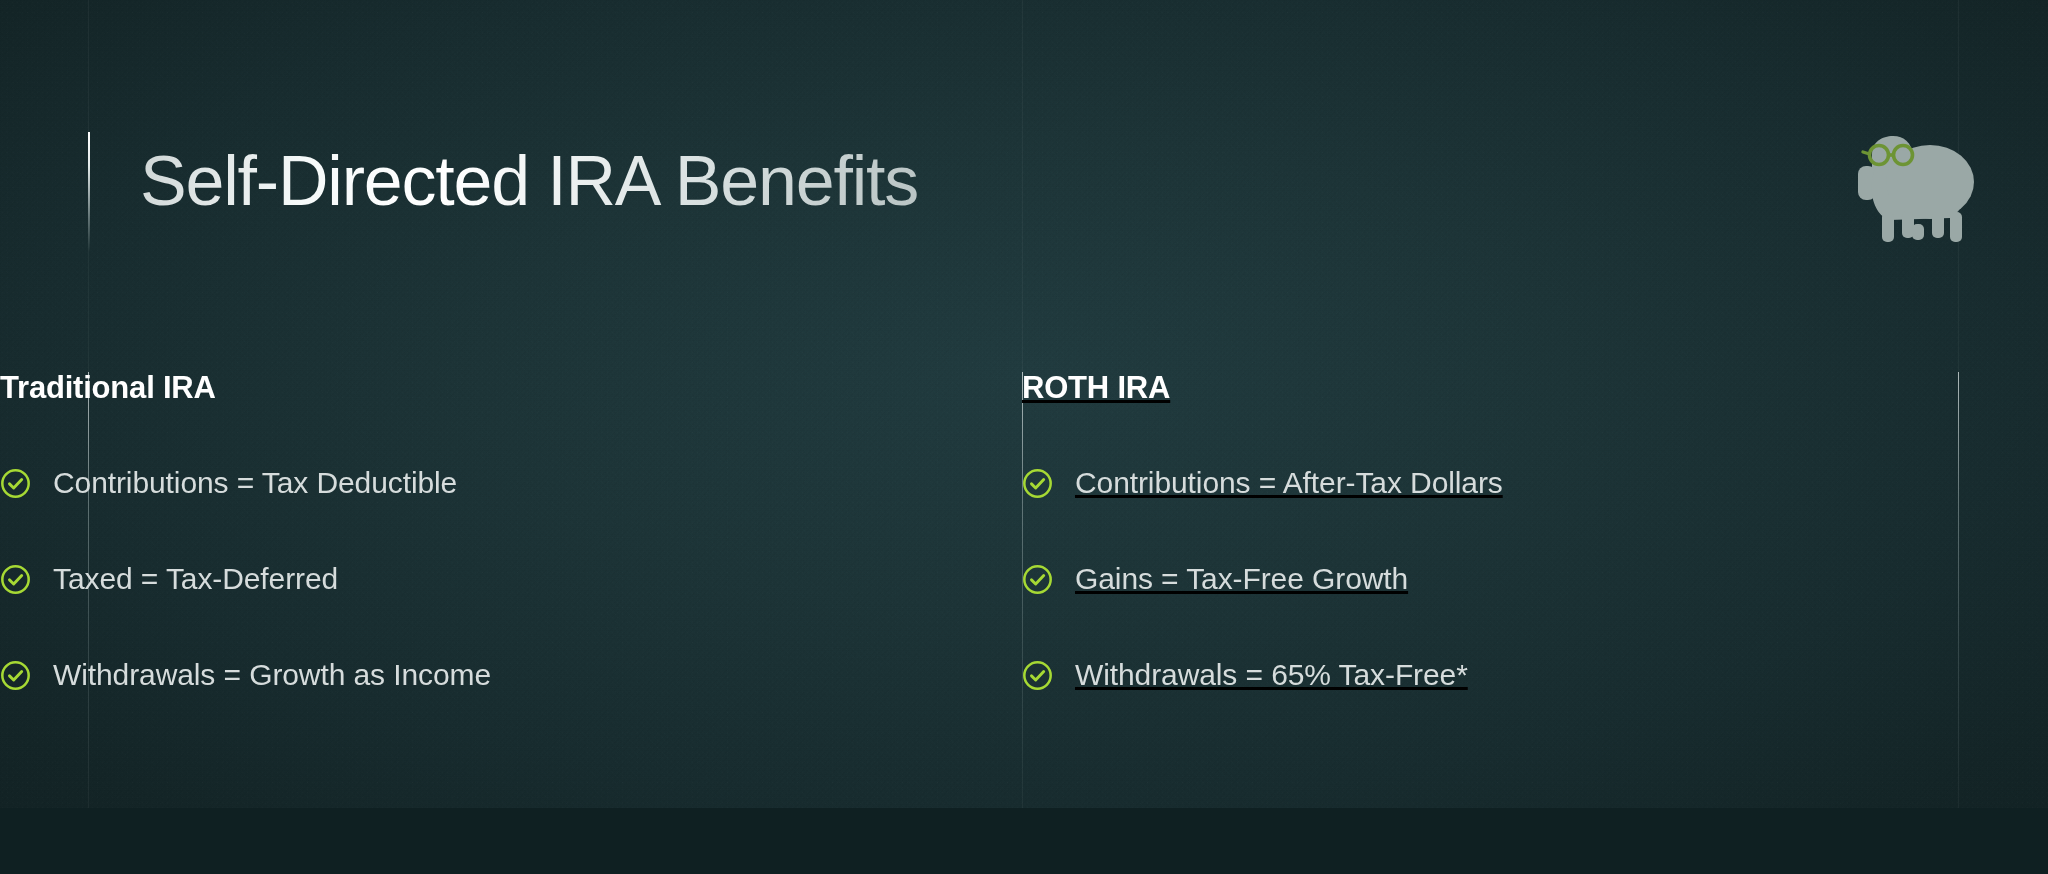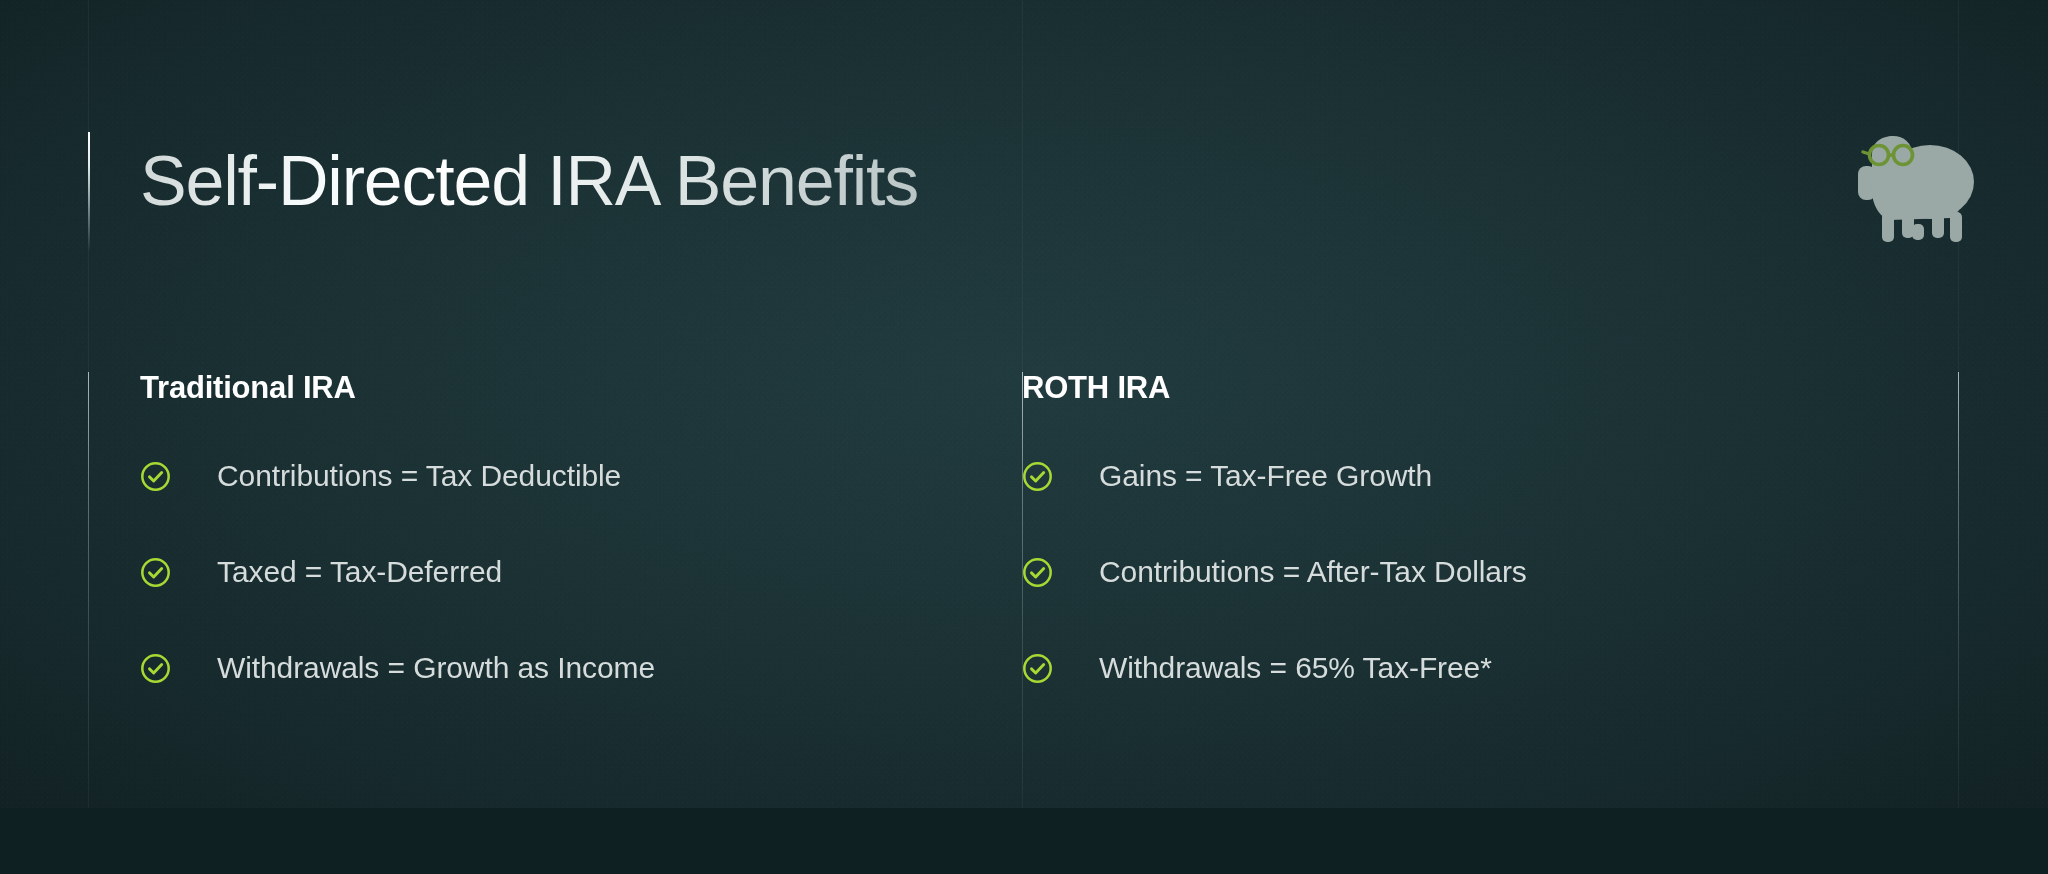--- a/index.html
+++ b/index.html
@@ -85,36 +85,35 @@
     -webkit-background-clip:text; background-clip:text;
     -webkit-text-fill-color:transparent; color:transparent;
   }
 
   
   .cols{
     position:absolute; left:0; top:372px; width:2048px;
     display:flex;
   }
   .col{ position:relative; }
-  .col.left { width:934px; padding-left:140px; }
-  .col.right{ width:936px; padding-left:88px; }
+  .col.left { width:934px; }
+  .col.right{ width:936px; padding-left:88px;text-decoration:underline; }
 
   .col-head{
     font-size:31px; font-weight:700; color:#ffffff;
     letter-spacing:-.2px; line-height:1;
     margin-bottom:58px;
     white-space:nowrap;
   }
 
   .bullets{ list-style:none; }
   .bullet{
-    display:flex; 
+    display:flex; align-items:center;
     height:44px;
     margin-bottom:52px;
-    gap:24px;
   }
   .bullet:last-child{ margin-bottom:0; }
 
   .check{
     flex:0 0 auto;
     width:31px; height:31px;
     margin-right:22px;
     display:block;
   }
 
@@ -218,31 +217,31 @@
       <div class="col-head">ROTH IRA</div>
       <ul class="bullets">
 
         <li class="bullet">
           <span class="check">
             <svg viewBox="0 0 32 32" width="31" height="31" aria-hidden="true">
               <circle cx="16" cy="16" r="13.6" fill="none" stroke="#a6d934" stroke-width="2.6"></circle>
               <path d="M9.8 16.4 L14.1 20.6 L22.4 11.9" fill="none" stroke="#a6d934" stroke-width="3" stroke-linecap="round" stroke-linejoin="round"></path>
             </svg>
           </span>
+          <span class="bullet-label">Contributions = After-Tax Dollars</span>
+        </li>
+
+        <li class="bullet">
+          <span class="check">
+            <svg viewBox="0 0 32 32" width="31" height="31" aria-hidden="true">
+              <circle cx="16" cy="16" r="13.6" fill="none" stroke="#a6d934" stroke-width="2.6"></circle>
+              <path d="M9.8 16.4 L14.1 20.6 L22.4 11.9" fill="none" stroke="#a6d934" stroke-width="3" stroke-linecap="round" stroke-linejoin="round"></path>
+            </svg>
+          </span>
           <span class="bullet-label">Gains = Tax-Free Growth</span>
-        </li>
-
-        <li class="bullet">
-          <span class="check">
-            <svg viewBox="0 0 32 32" width="31" height="31" aria-hidden="true">
-              <circle cx="16" cy="16" r="13.6" fill="none" stroke="#a6d934" stroke-width="2.6"></circle>
-              <path d="M9.8 16.4 L14.1 20.6 L22.4 11.9" fill="none" stroke="#a6d934" stroke-width="3" stroke-linecap="round" stroke-linejoin="round"></path>
-            </svg>
-          </span>
-          <span class="bullet-label">Contributions = After-Tax Dollars</span>
         </li>
 
         <li class="bullet">
           <span class="check">
             <svg viewBox="0 0 32 32" width="31" height="31" aria-hidden="true">
               <circle cx="16" cy="16" r="13.6" fill="none" stroke="#a6d934" stroke-width="2.6"></circle>
               <path d="M9.8 16.4 L14.1 20.6 L22.4 11.9" fill="none" stroke="#a6d934" stroke-width="3" stroke-linecap="round" stroke-linejoin="round"></path>
             </svg>
           </span>
           <span class="bullet-label">Withdrawals = 65% Tax-Free*</span>

